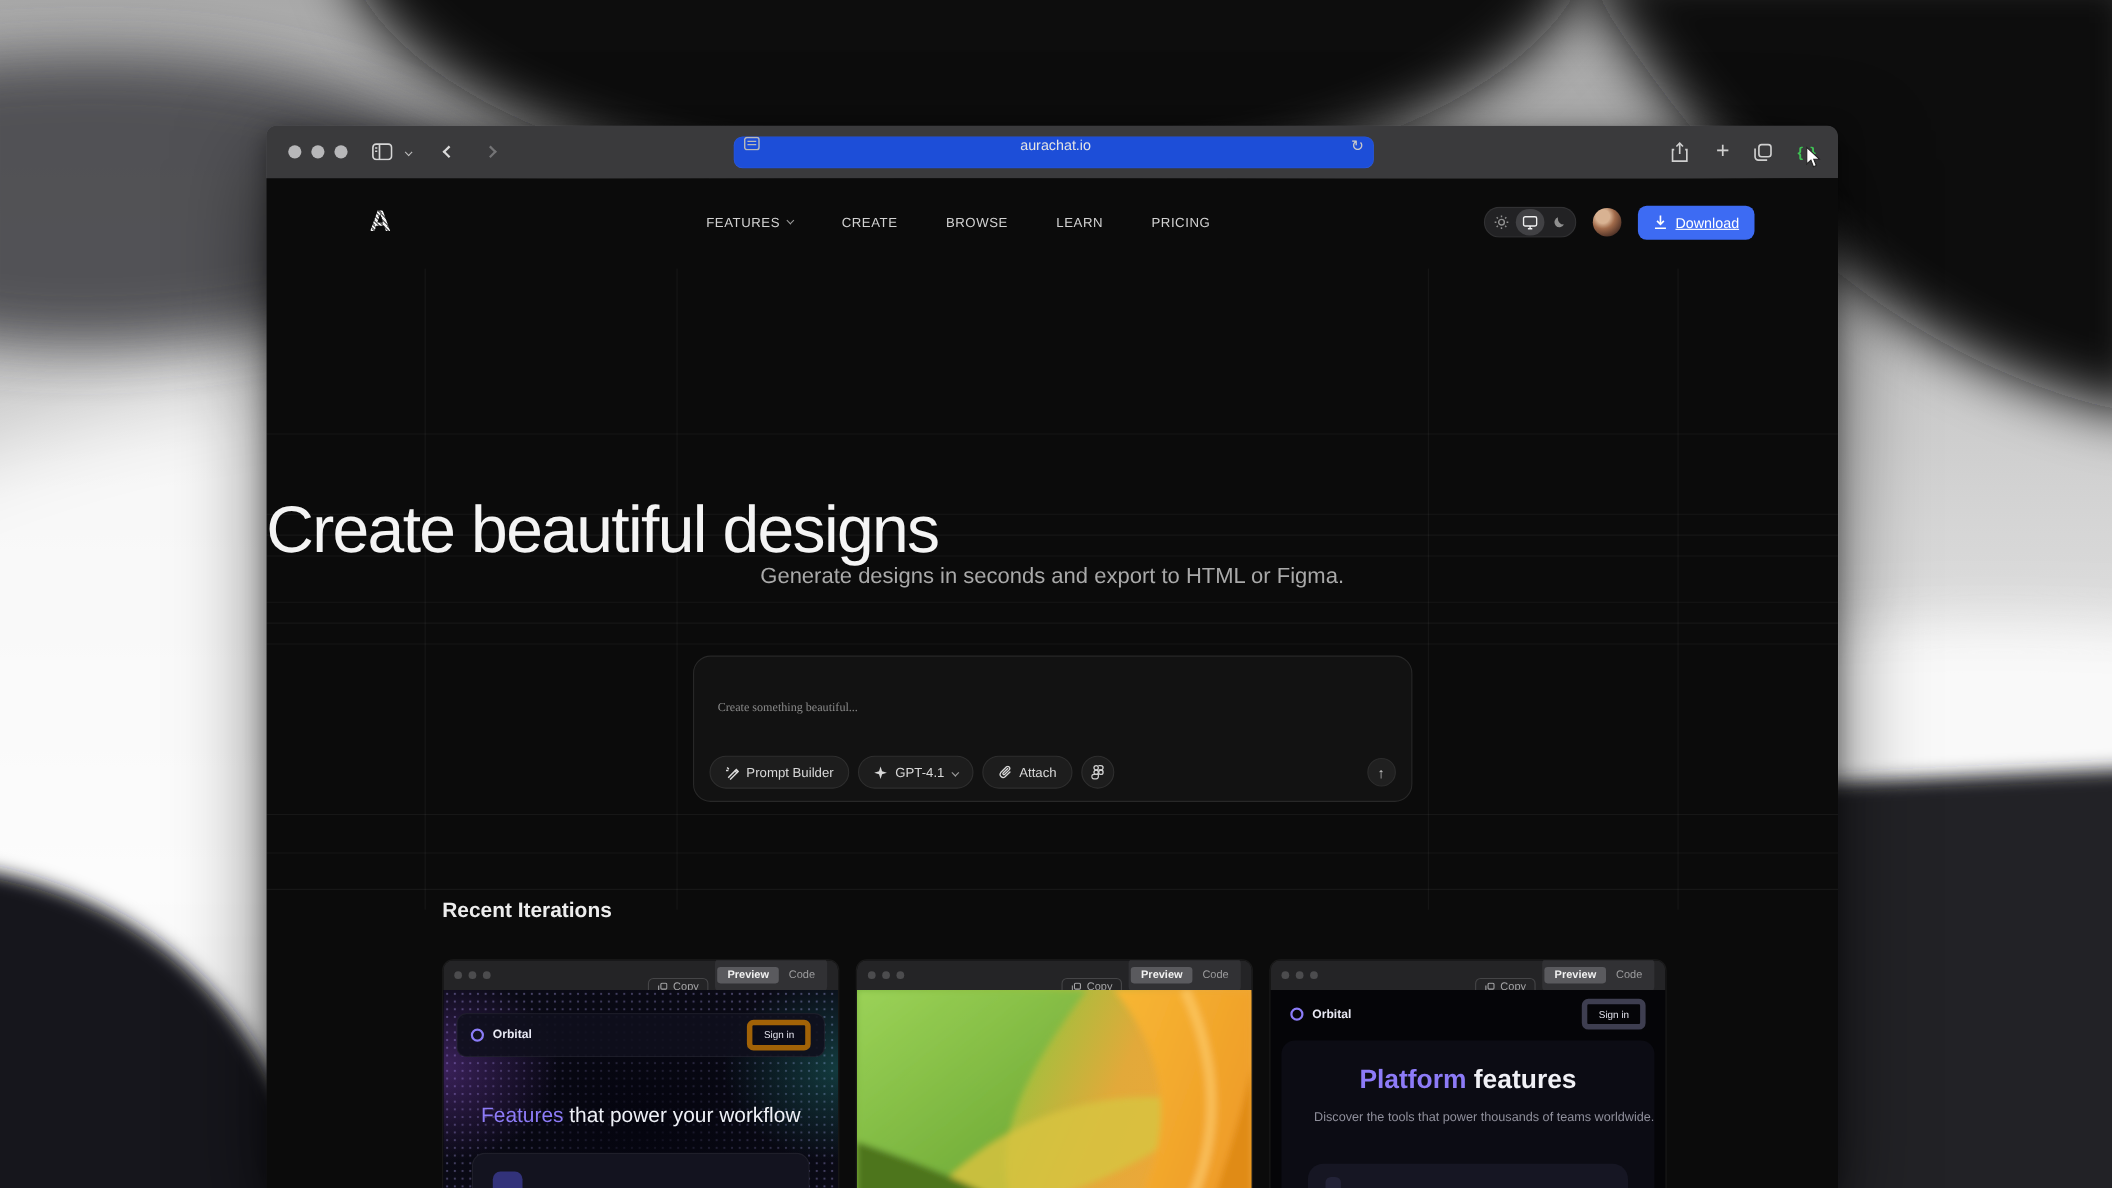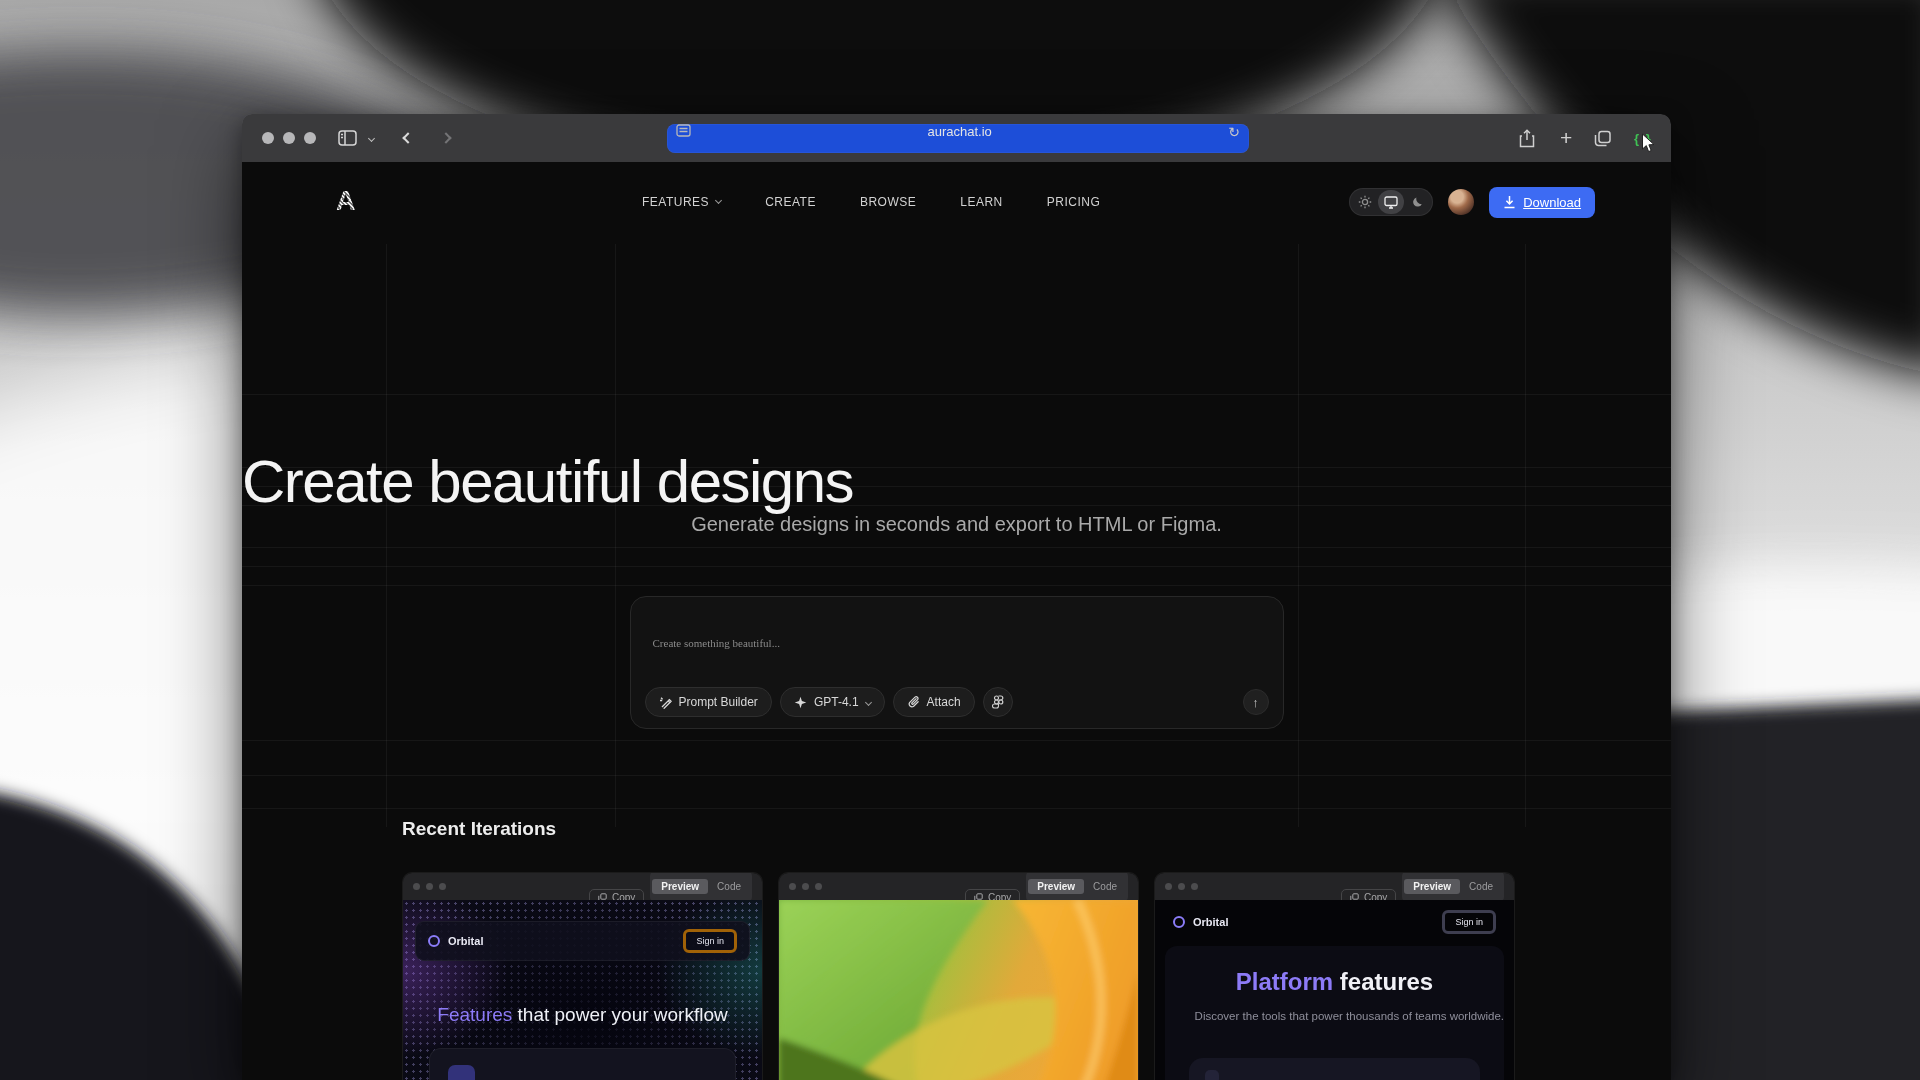--- a/index.html
+++ b/index.html
@@ -85,21 +85,21 @@
   .c1 .dots{position:absolute;inset:0;
     background-image:radial-gradient(rgba(185,175,255,.34) 1px,transparent 1.4px);background-size:7px 7px;}
   .c1 .tint{position:absolute;inset:0;background:
     radial-gradient(45% 65% at 0% 35%,rgba(168,85,247,.30),transparent 65%),
     radial-gradient(45% 65% at 100% 35%,rgba(45,212,191,.24),transparent 65%),
     radial-gradient(70% 85% at 50% 60%,rgba(4,4,14,.92),transparent 78%);}
   .mini-nav{position:absolute;left:12px;right:12px;top:21px;height:40px;background:rgba(16,16,29,.9);
     border:1px solid rgba(255,255,255,.06);border-radius:9px;display:flex;align-items:center;padding:0 12px;}
   .ring{width:12px;height:12px;border:2px solid #8b7cf8;border-radius:50%;}
   .mbrand{margin-left:8px;font-size:11px;font-weight:600;color:#e9e9f4;}
-  .msignin{margin-left:auto;font-size:9px;color:#e4e4ee;border:3px solid #a16207;border-radius:6px;
+  .msignin{margin-left:auto;font-size:9px;color:#e4e4ee;border:5px solid #a16207;border-radius:6px;
     padding:4px 10px;background:rgba(10,10,20,.55);cursor:pointer;}
   .c1-head{position:absolute;top:104px;width:100%;text-align:center;font-size:19px;font-weight:400;color:#eef0f6;}
   .accent{color:#8d7bf7;}
   .c1-panel{position:absolute;left:26px;right:26px;top:148px;height:90px;background:#13131f;
     border:1px solid rgba(255,255,255,.05);border-radius:12px;}
   .c1-btn{position:absolute;left:18px;top:16px;width:27px;height:22px;border-radius:7px;background:#32327a;}
 
   
   .c3{background:#050508;}
   .c3-nav{position:absolute;left:0;right:0;top:0;height:44px;display:flex;align-items:center;padding:0 18px;}

